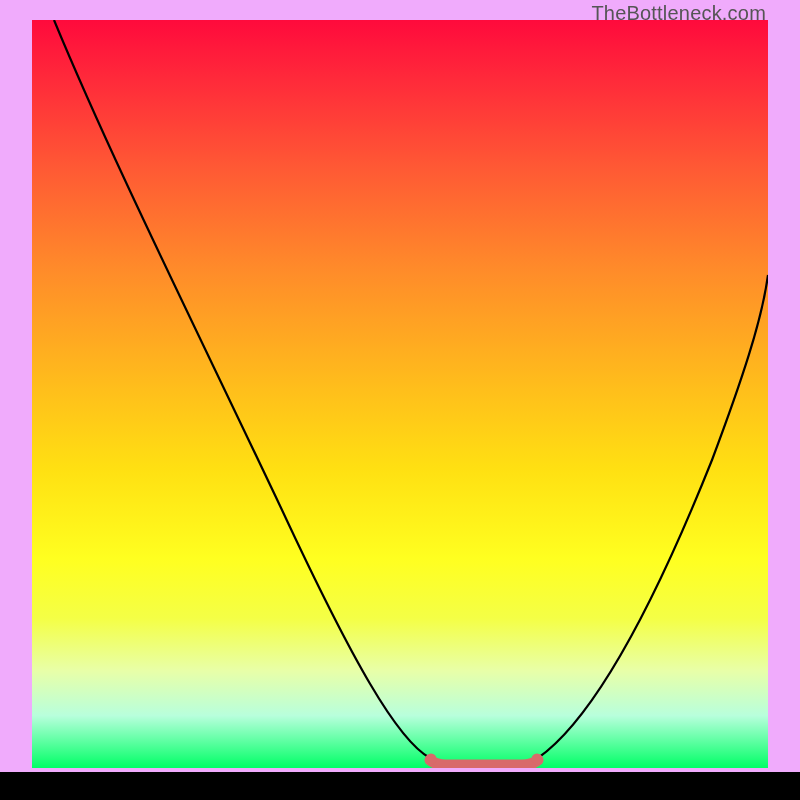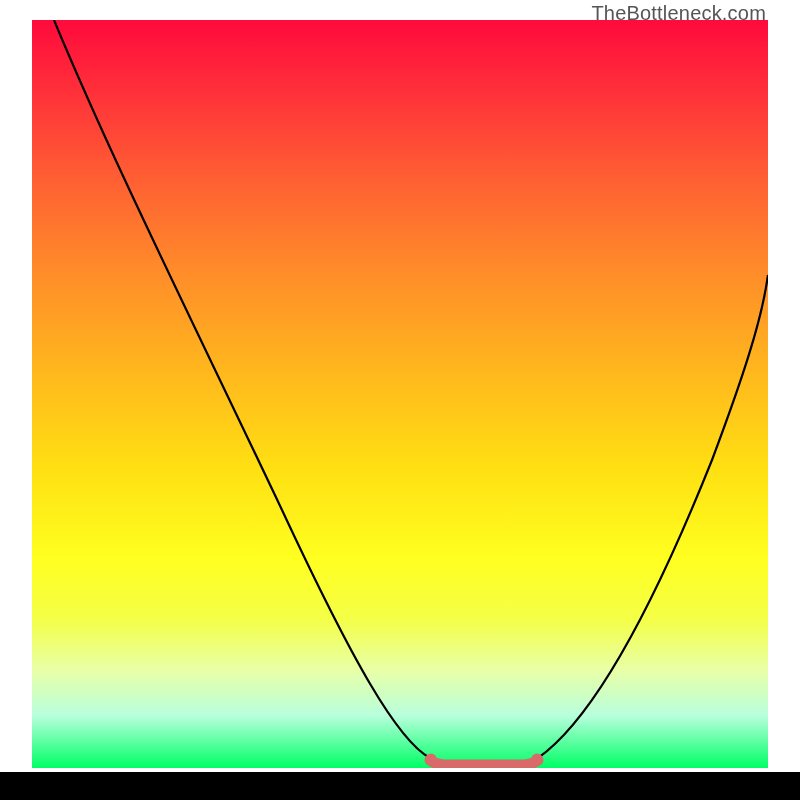--- a/index.html
+++ b/index.html
@@ -8,21 +8,21 @@
     width: 800px;
     height: 800px;
     background: #000;
     overflow: hidden;
     font-family: Arial, Helvetica, sans-serif;
   }
   .frame {
     position: relative;
     width: 800px;
     height: 772px;
-    background: #ffffff;
+    background: #f0abfc;
   }
   .plot-area {
     position: absolute;
     left: 32px;
     top: 20px;
     width: 736px;
     height: 748px;
     overflow: hidden;
   }
   .gradient-bg {

